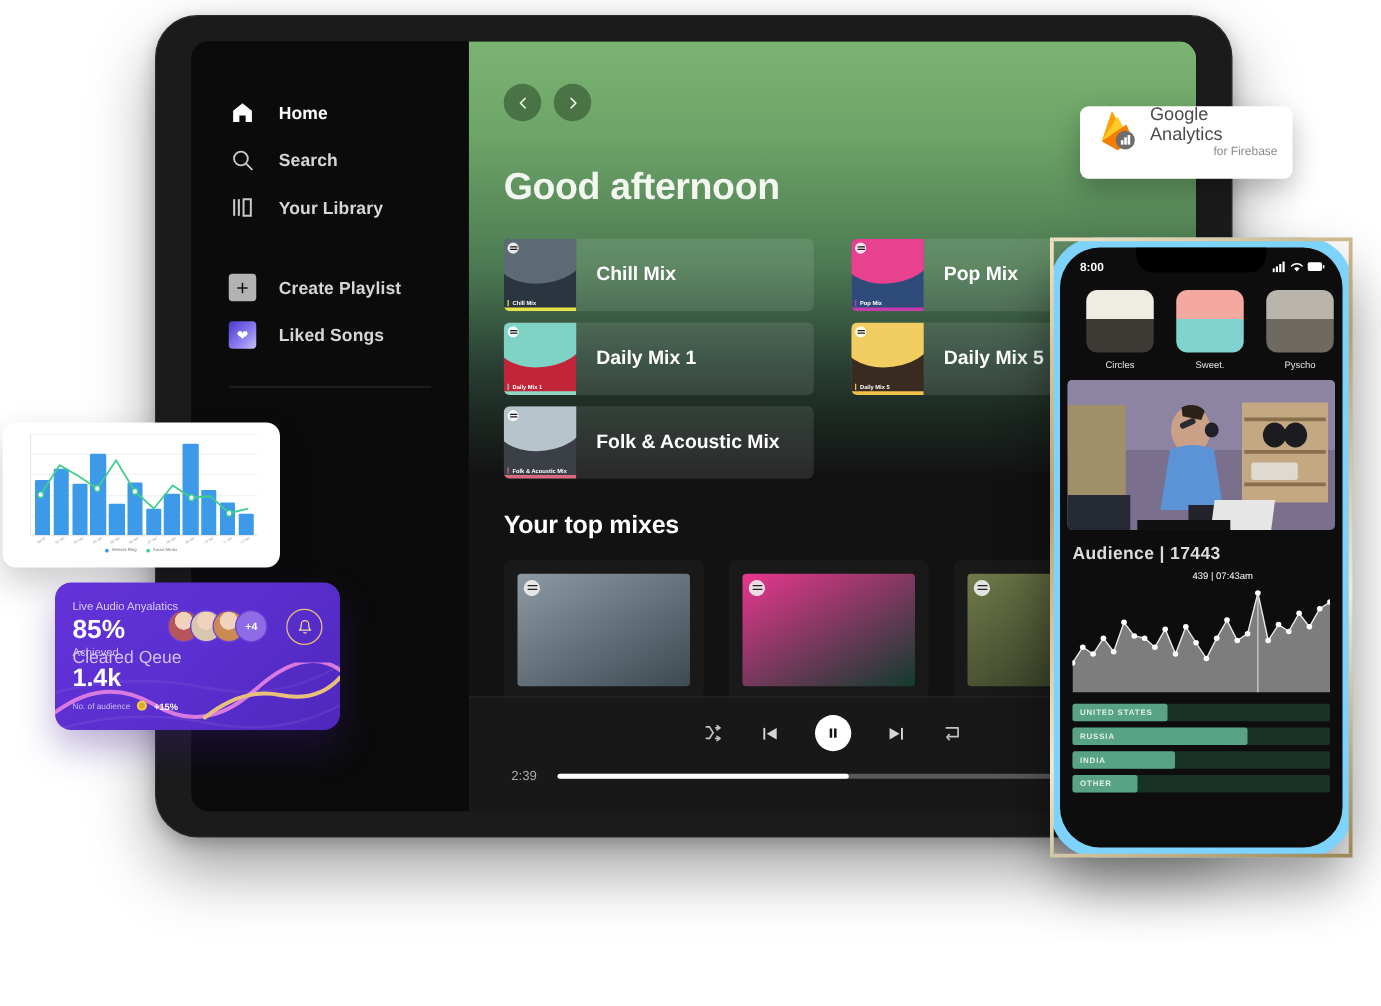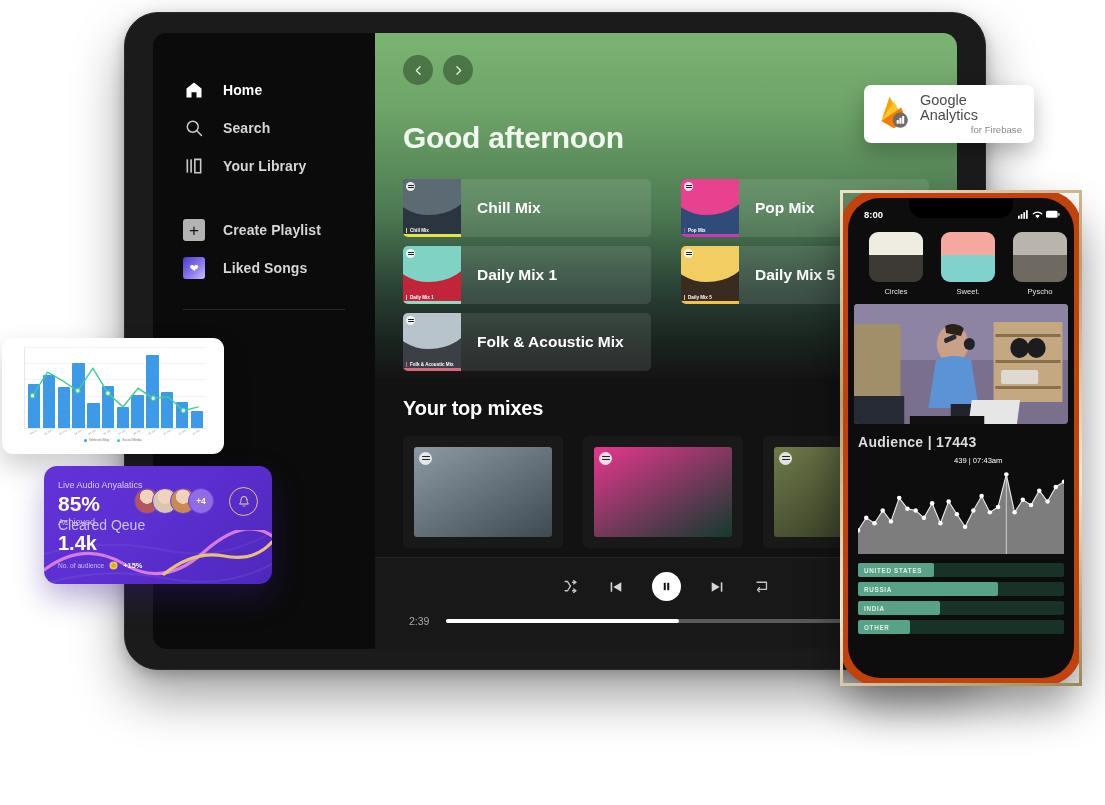--- a/index.html
+++ b/index.html
@@ -28,21 +28,21 @@
           justify-content:center; flex:0 0 22px; }
   .tile.plus { background:#b3b3b3; color:#111; font-size:17px; line-height:1; font-weight:400; }
   .tile.liked { background:linear-gradient(135deg,#4a39c9 0%,#8f7ff0 60%,#c9c2f7 100%);
                 color:#fff; font-size:11px; }
   .divider { height:1px; background:#2a2a2a; margin:22px 30px 0 30px; }
 
   
   .main { flex:1; position:relative; background:#121212; overflow:hidden; }
   .hero { position:absolute; left:0; top:0; right:0; height:345px;
           background:linear-gradient(180deg,#7bb472 0%,#6da468 22%,#4d7a52 52%,#2a4236 74%,#1b2620 88%,#141414 100%); }
-  .hero-inner { position:relative; padding:22px 28px 0 28px; }
+  .hero-inner { position:relative; padding:22px 28px 0 28px;margin-top:12px; }
   .navbtns { display:flex; gap:10px; }
   .navbtn { width:30px; height:30px; border-radius:50%; background:rgba(20,40,20,.42);
             display:flex; align-items:center; justify-content:center; cursor:pointer; border:none; }
   .greet { margin-top:36px; color:#f2f7f0; font-size:30px; font-weight:700; letter-spacing:-.3px; }
 
   .mixgrid { margin-top:24px; display:grid; grid-template-columns:1fr 1fr; gap:9px 30px;
              padding-right:0px; }
   .mixcard { display:flex; align-items:center; height:58px; border-radius:5px;
              background:rgba(255,255,255,.10); overflow:hidden; cursor:pointer; }
   .mixcard .art { width:58px; height:58px; flex:0 0 58px; position:relative; overflow:hidden; }
@@ -75,21 +75,21 @@
   .cbtn { background:none; border:none; cursor:pointer; display:flex; align-items:center; justify-content:center; }
   .playbtn { width:29px; height:29px; border-radius:50%; background:#fff; display:flex;
              align-items:center; justify-content:center; cursor:pointer; border:none; }
   .seek { display:flex; align-items:center; gap:11px; padding:14px 34px 0 34px; }
   .seek .t { color:#a7a7a7; font-size:10.5px; min-width:26px; }
   .bar { flex:1; height:4px; background:#5a5a5a; border-radius:2px; position:relative; cursor:pointer; }
   .bar .fill { position:absolute; left:0; top:0; bottom:0; background:#fff; border-radius:2px; }
 
   
   .phone { position:absolute; left:840px; top:190px; width:242px; height:496px;
-           background:#c2410c; border-radius:38px; border:3px solid;
+           background:#7dd3fc; border-radius:38px; border:3px solid;
            border-image:linear-gradient(150deg,#efe2c4,#b99f6e,#f3e9cf,#9c8656) 1;
            box-shadow:0 22px 44px rgba(0,0,0,.42); padding:5px; }
   .phone-inner { width:100%; height:100%; background:#0d0d0d; border-radius:32px;
                  overflow:hidden; position:relative; }
   .notch { position:absolute; left:50%; transform:translateX(-50%); top:0; width:104px; height:20px;
            background:#000; border-radius:0 0 14px 14px; z-index:4; }
   .statusbar { display:flex; align-items:center; justify-content:space-between; padding:7px 14px 0 16px;
                position:relative; z-index:5; }
   .statusbar .time { color:#fff; font-size:9.5px; font-weight:600; }
   .statusbar .right { display:flex; align-items:center; gap:3px; }
@@ -104,21 +104,21 @@
   .chartbox { position:relative; height:100px; margin-top:4px; }
   .tip { position:absolute; color:#fff; font-size:7.6px; top:2px; left:96px; }
   .countries { padding:9px 10px 0 10px; display:flex; flex-direction:column; gap:5px; }
   .crow { height:14px; border-radius:2px; position:relative; background:#193227; }
   .crow .filled { position:absolute; left:0; top:0; bottom:0; background:#58a287; border-radius:2px; }
   .crow .cl { position:absolute; left:6px; top:0; bottom:0; display:flex; align-items:center;
               color:#dff0e7; font-size:6.3px; font-weight:700; letter-spacing:.7px; }
 
   
   .ga { position:absolute; left:864px; top:85px; width:170px; height:58px; background:#fff;
-        border-radius:7px; box-shadow:0 9px 22px rgba(0,0,0,.25); display:flex; align-items:center;
+        border-radius:7px; box-shadow:0 9px 22px rgba(0,0,0,.25); display:flex; 
         gap:8px; padding:0 12px; }
   .ga .txt .t1 { font-size:14.5px; color:#4b4b4b; line-height:1.08; }
   .ga .txt .t2 { font-size:9.6px; color:#8b8b8b; text-align:right; line-height:1.2; }
 
   
   .barw { position:absolute; left:2px; top:338px; width:222px; height:116px; background:#fff;
           border-radius:11px; box-shadow:0 12px 28px rgba(0,0,0,.20); padding:9px 8px 6px 8px; }
   .barw .plot { position:relative; height:82px; border-left:1px solid #e8e8e8; border-bottom:1px solid #e8e8e8;
                 margin:0 10px 0 14px; }
   .barw .bars { position:absolute; inset:0; display:flex; align-items:flex-end; gap:2.4px;

